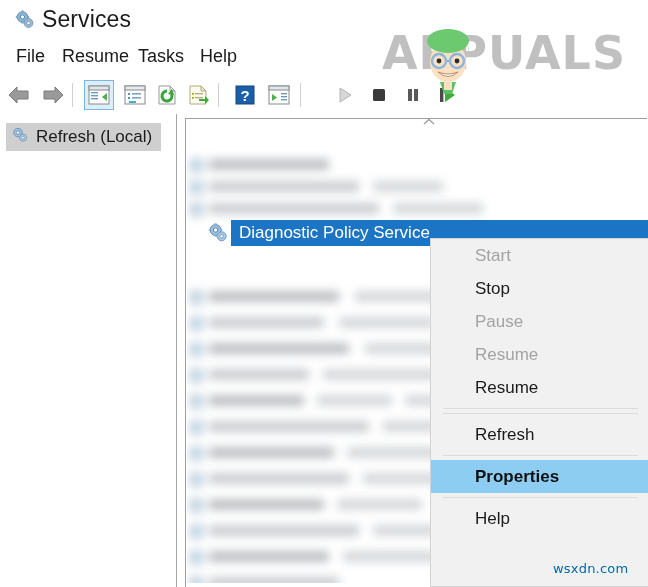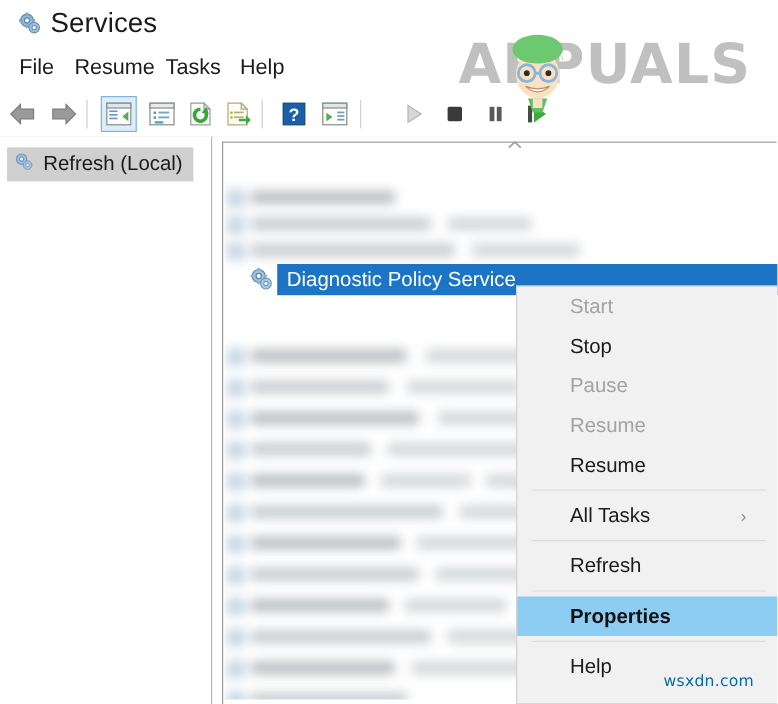--- a/index.html
+++ b/index.html
@@ -377,24 +377,20 @@
     </div>
     <div class="ctxitem disabled">
       <span class="clbl">Resume</span>
     </div>
     <div class="ctxitem">
       <span class="clbl">Resume</span>
     </div>
 
     <div class="ctxsep"></div>
 
-    <div class="ctxitem">
-      <span class="clbl">All Tasks</span>
-      <span class="arrow">›</span>
-    </div>
 
     <div class="ctxsep"></div>
 
     <div class="ctxitem">
       <span class="clbl">Refresh</span>
     </div>
 
     <div class="ctxsep"></div>
 
     <div class="ctxitem hl">

